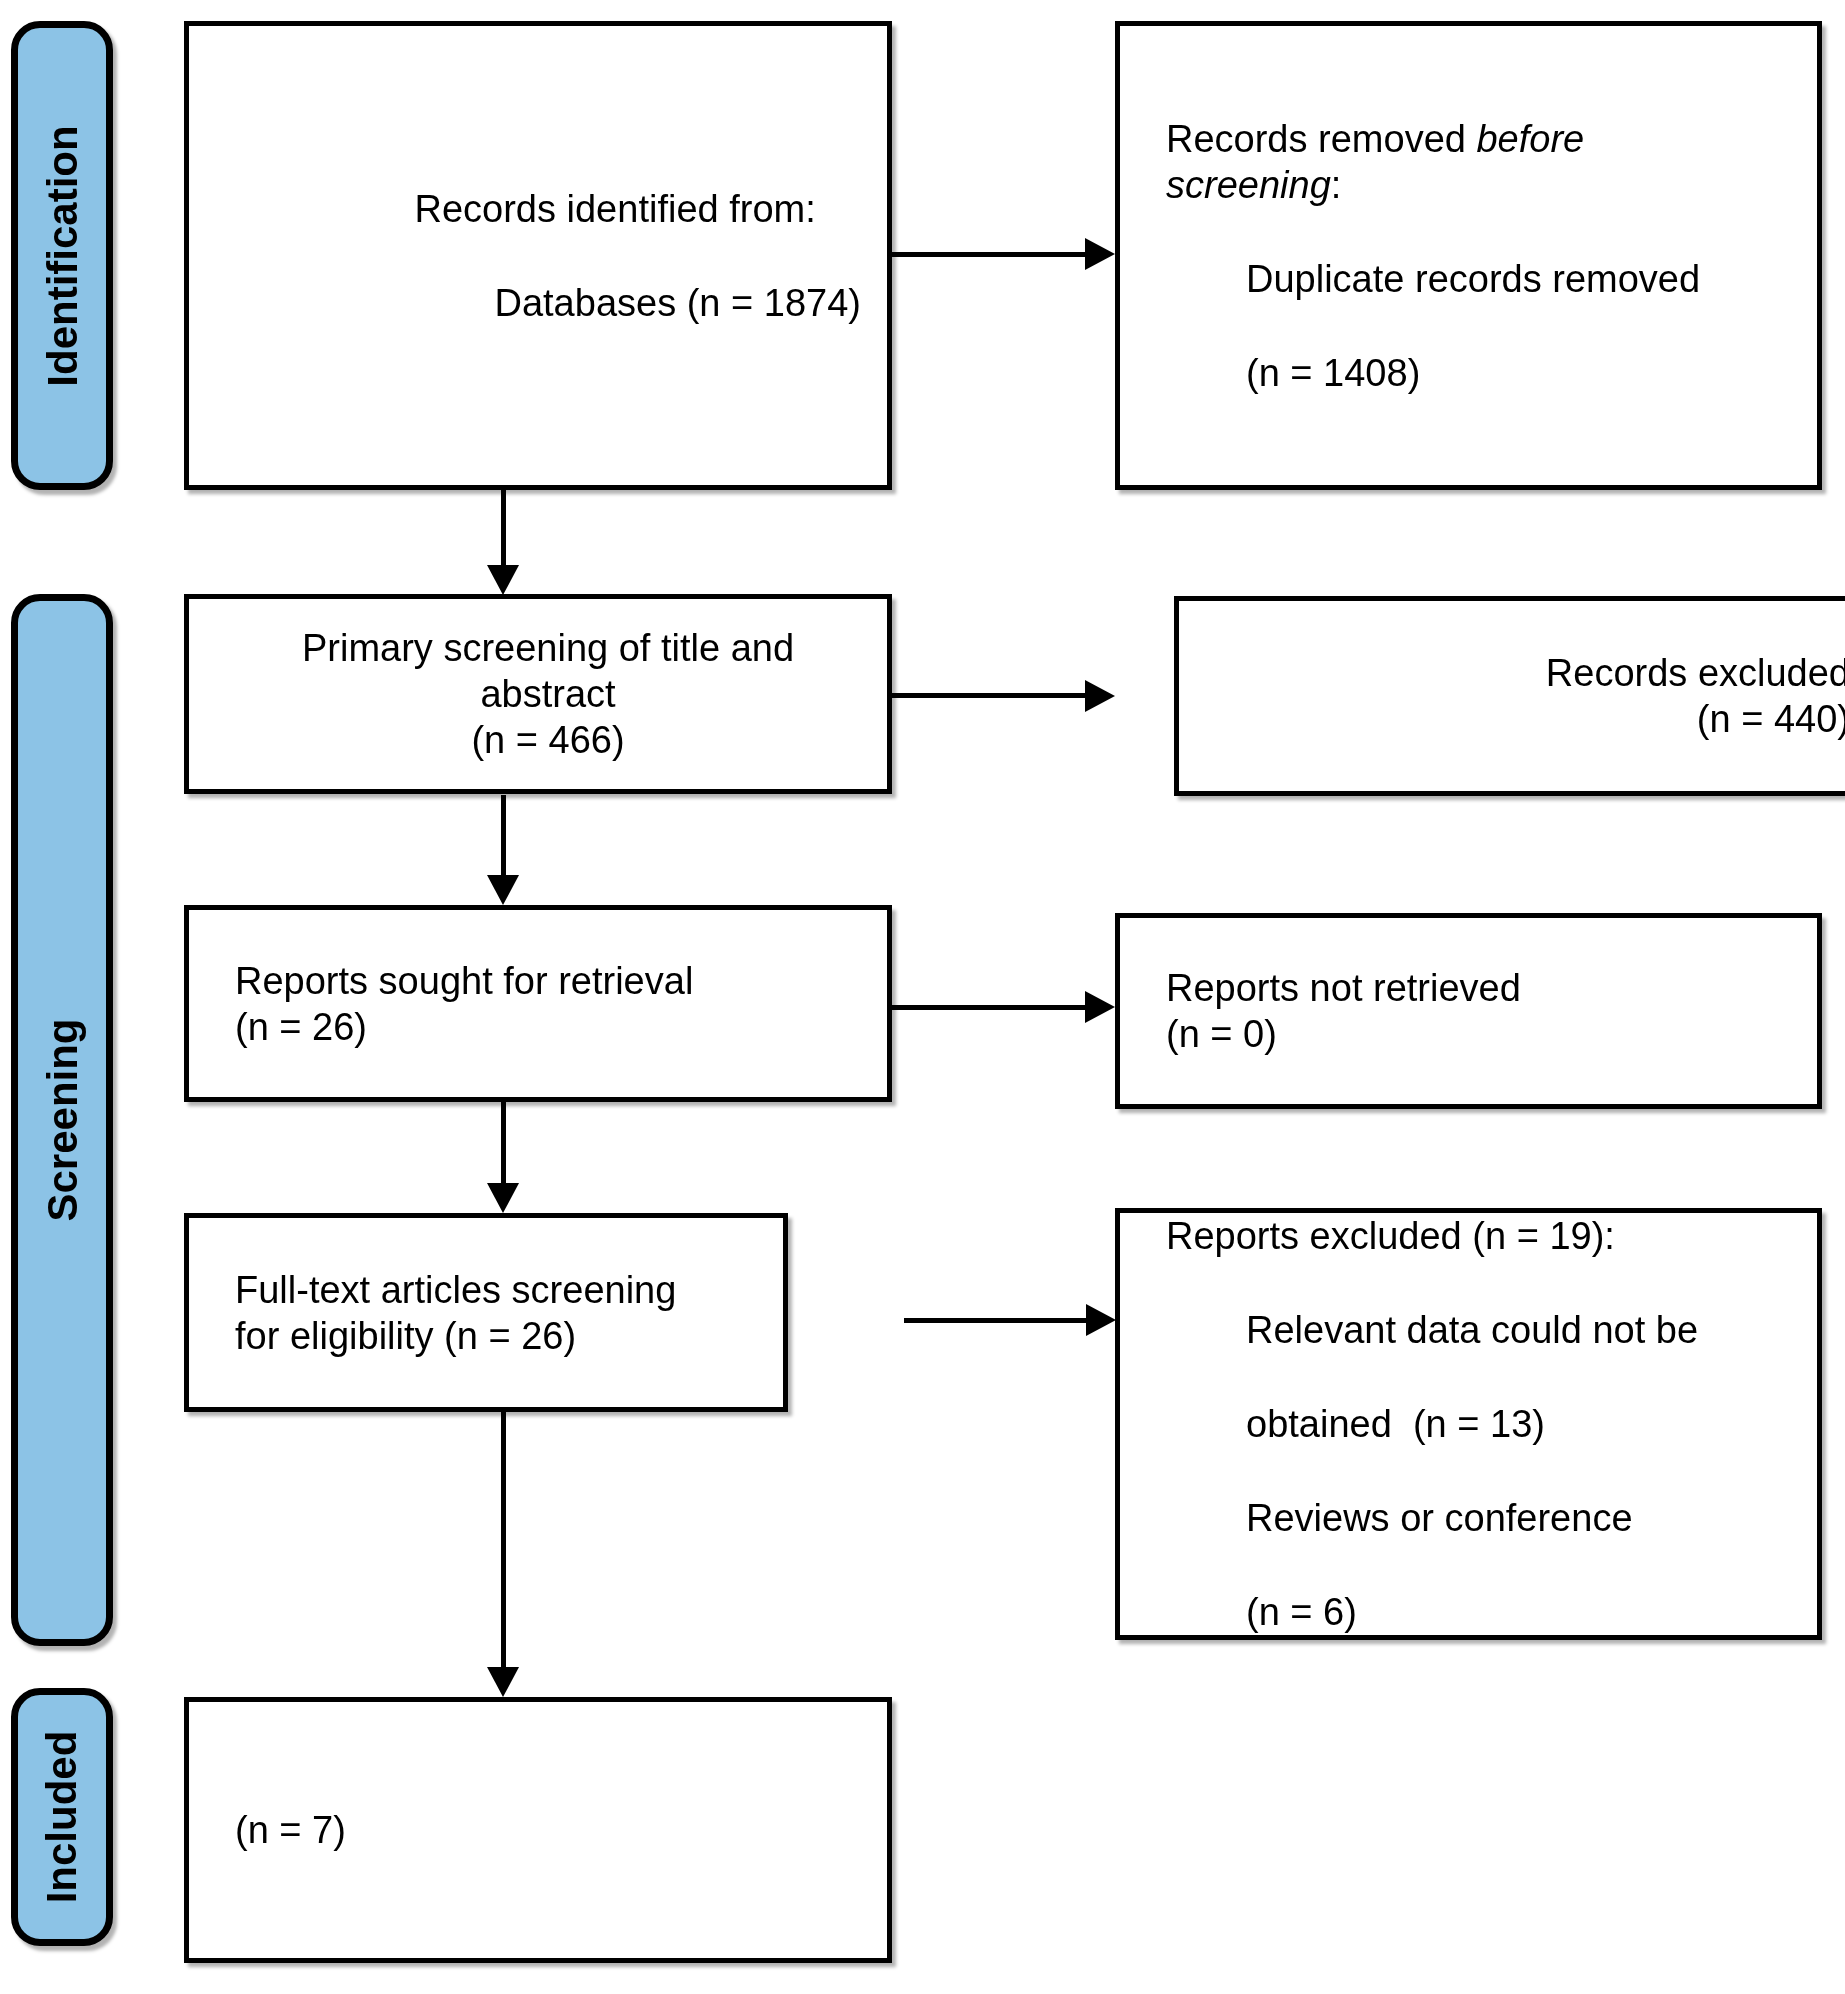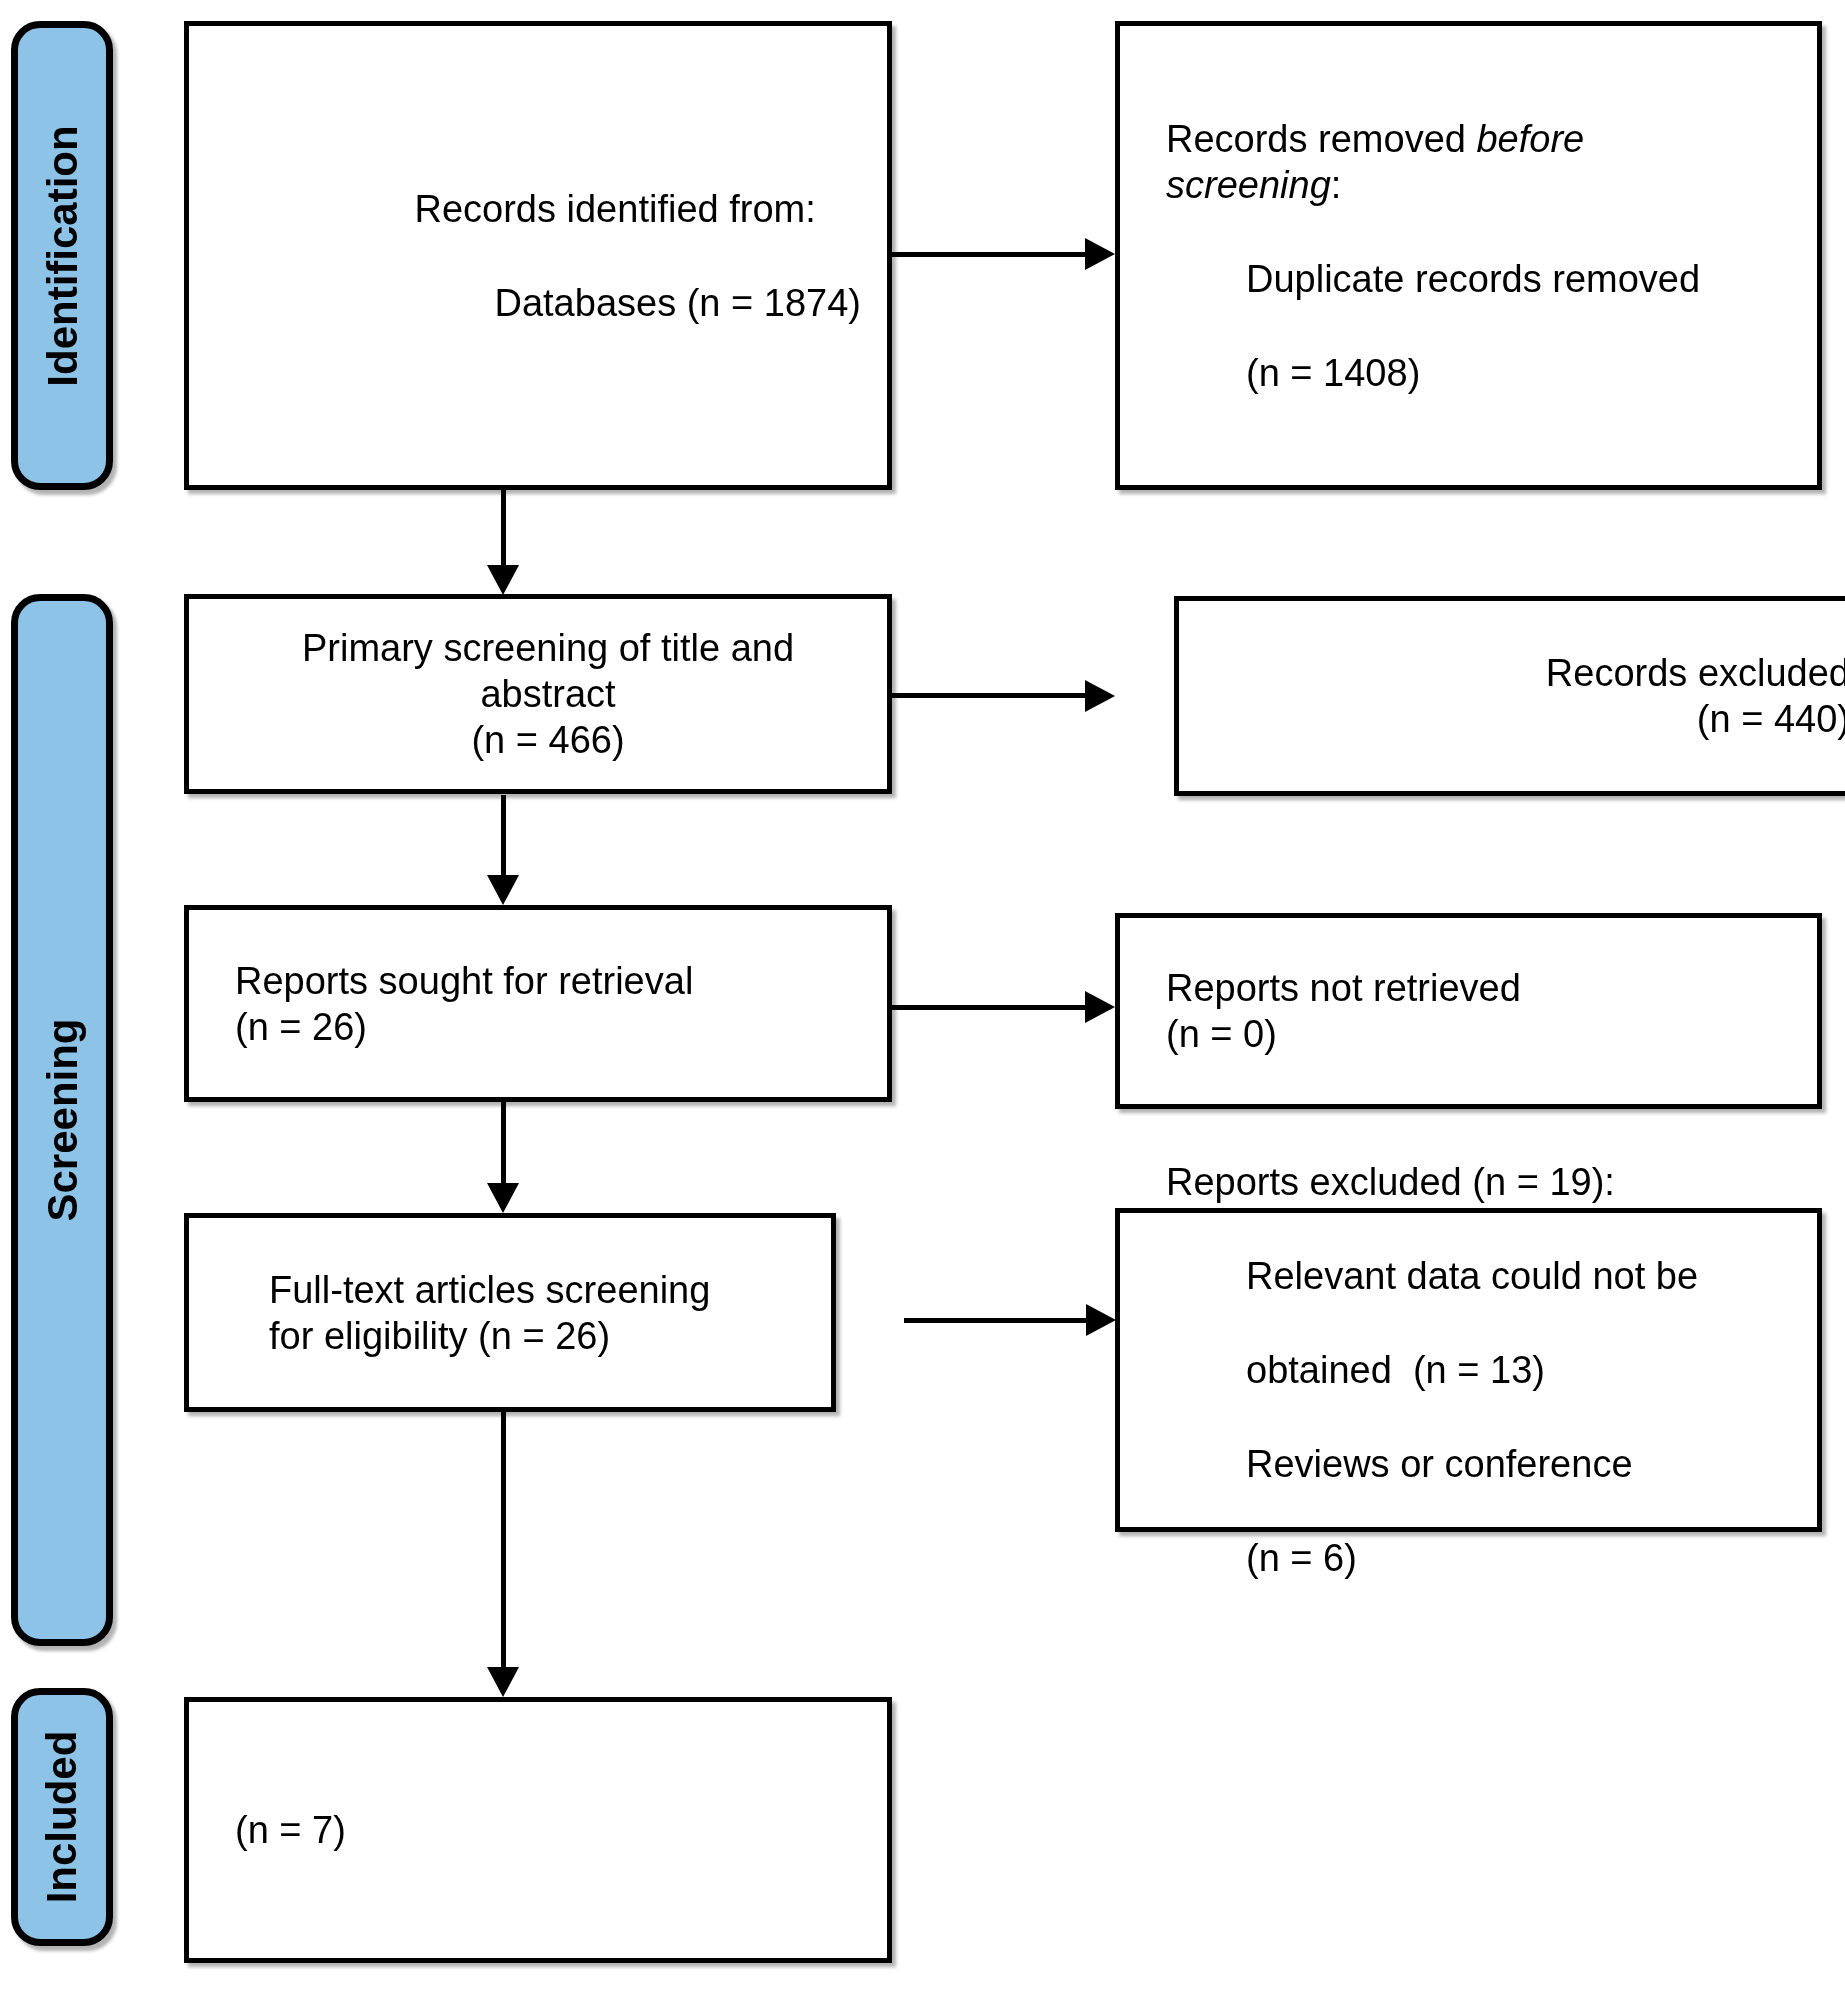--- a/index.html
+++ b/index.html
@@ -116,28 +116,28 @@
     </div>
   </div>
 
   <div class="box" style="left:1115px; top:913px; width:707px; height:196px;">
     <div class="box-content">
       <div class="line">Reports not retrieved</div>
       <div class="line">(n = 0)</div>
     </div>
   </div>
 
-  <div class="box" style="left:184px; top:1213px; width:652px; height:199px;padding-left:34px;">
+  <div class="box" style="left:184px; top:1213px; width:604px; height:199px;">
     <div class="box-content">
       <div class="line">Full-text articles screening</div>
       <div class="line">for eligibility (n = 26)</div>
     </div>
   </div>
 
-  <div class="box" style="left:1115px; top:1208px; width:707px; height:324px;">
+  <div class="box" style="left:1115px; top:1208px; width:707px; height:432px;">
     <div class="box-content">
       <div class="line">Reports excluded (n = 19):</div>
       <div class="line indent">Relevant data could not be</div>
       <div class="line indent">obtained  (n = 13)</div>
       <div class="line indent">Reviews or conference</div>
       <div class="line indent">(n = 6)</div>
     </div>
   </div>
 
   <div class="box" style="left:184px; top:1697px; width:708px; height:266px;">

